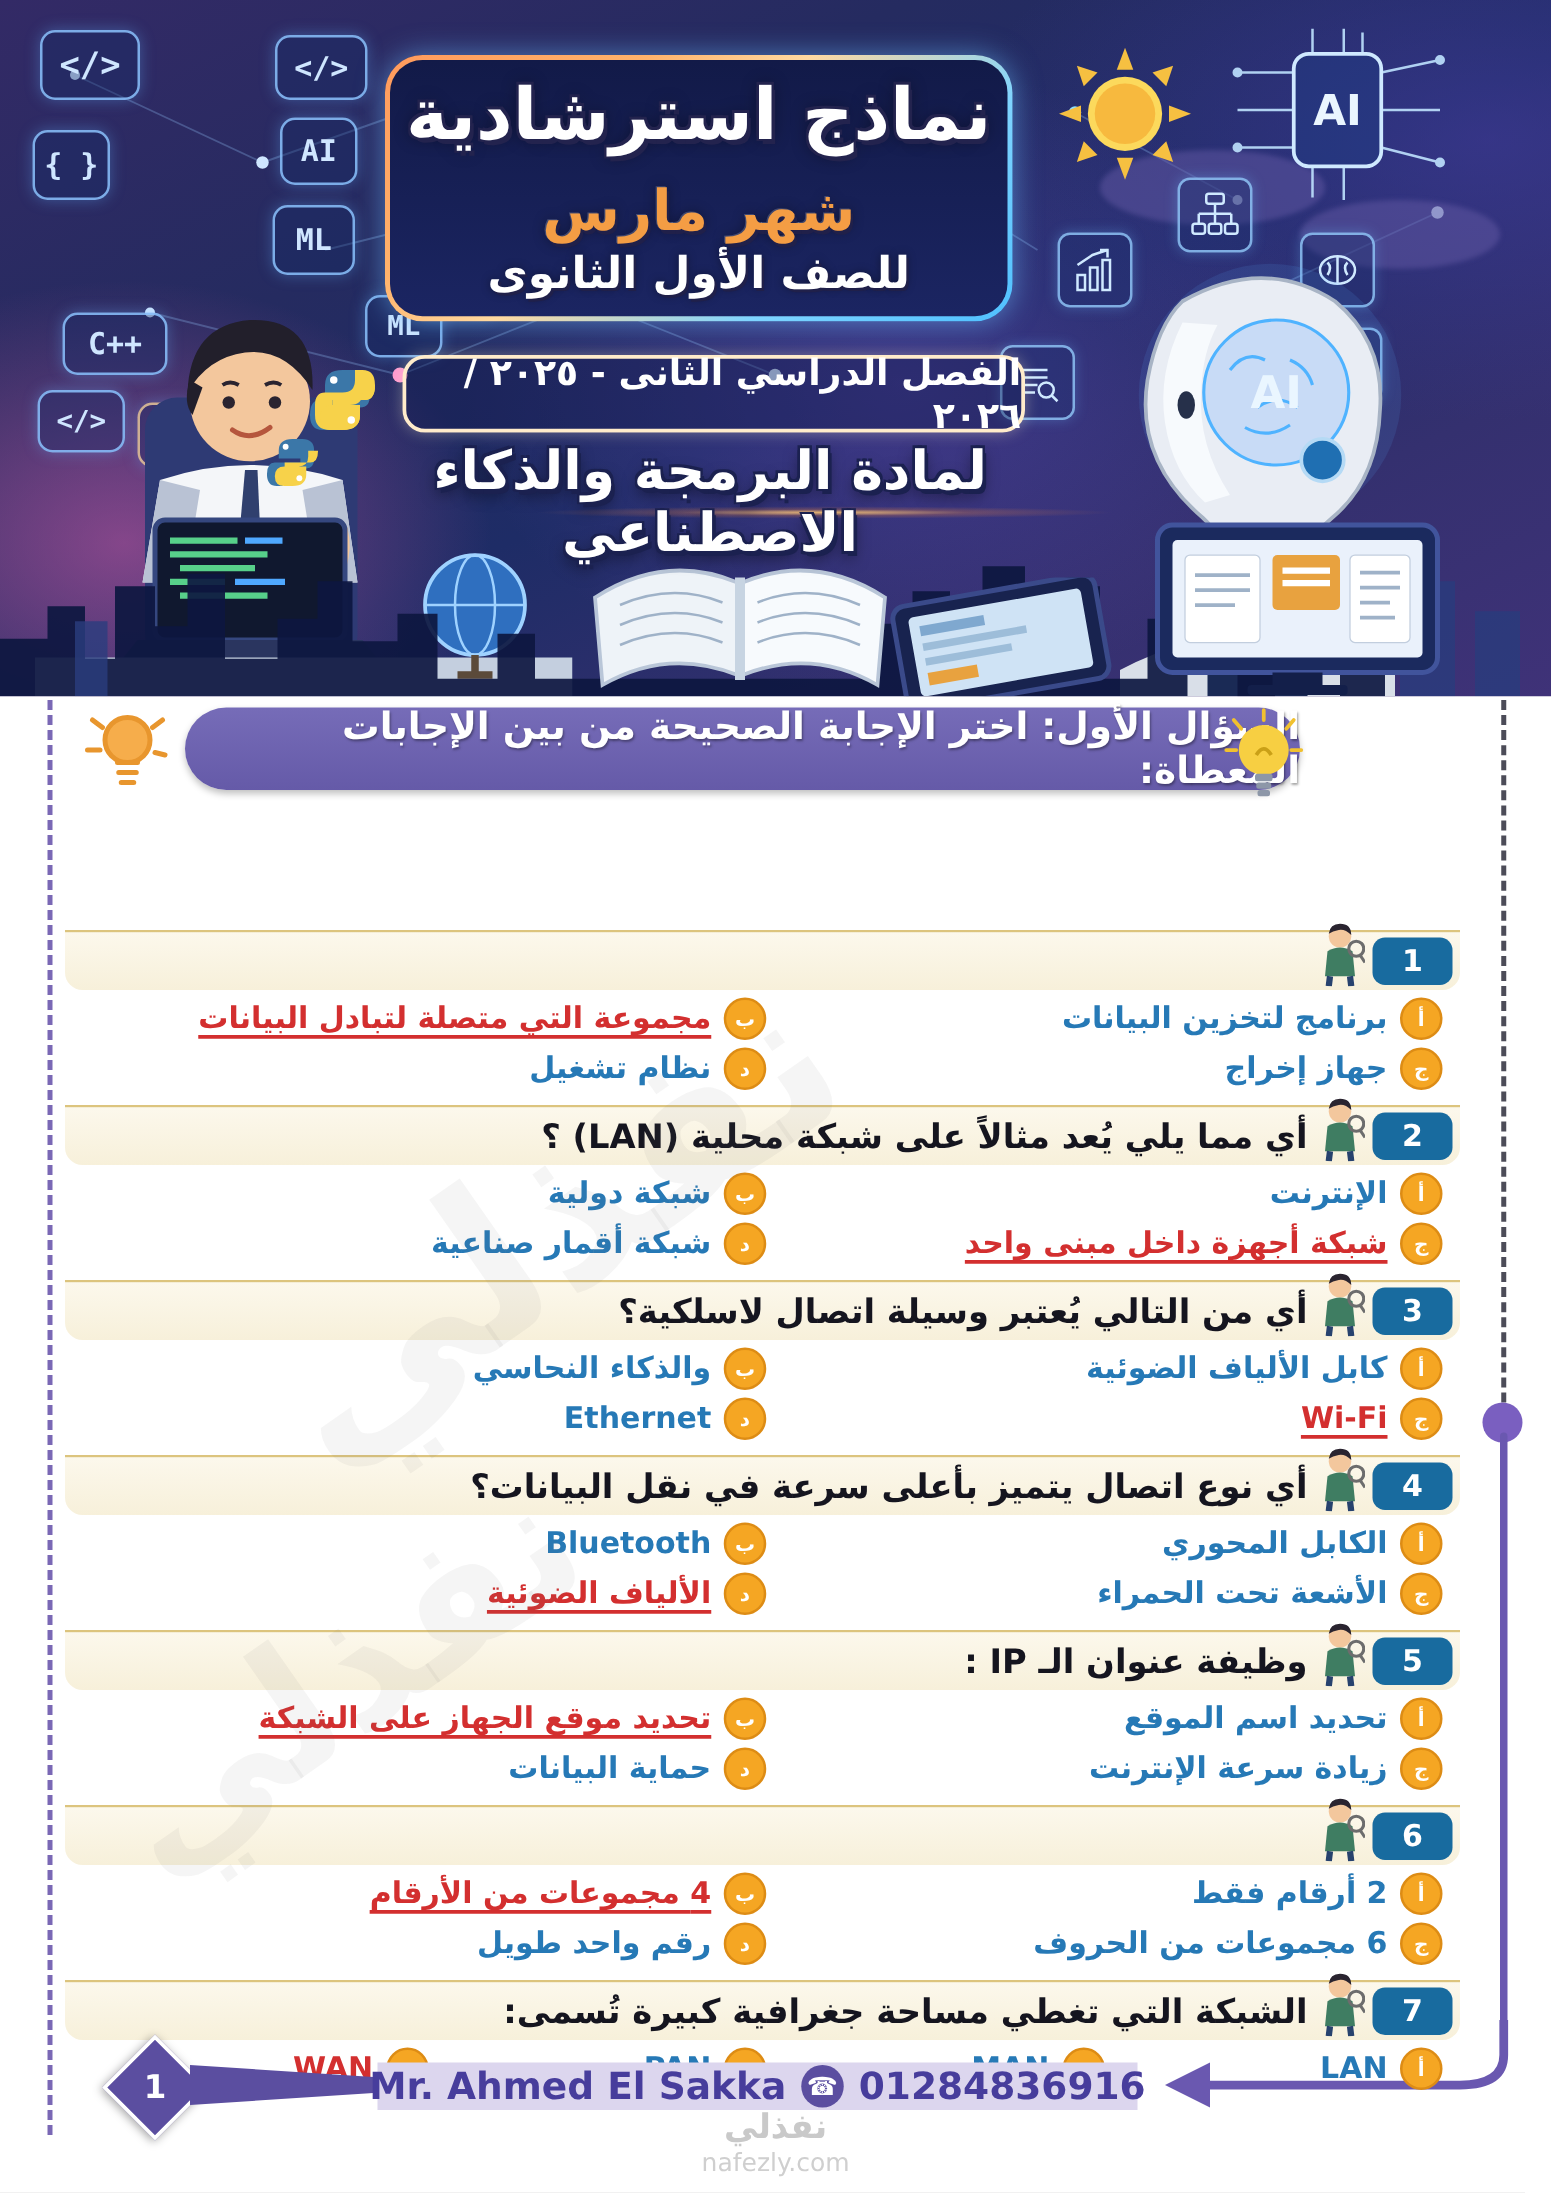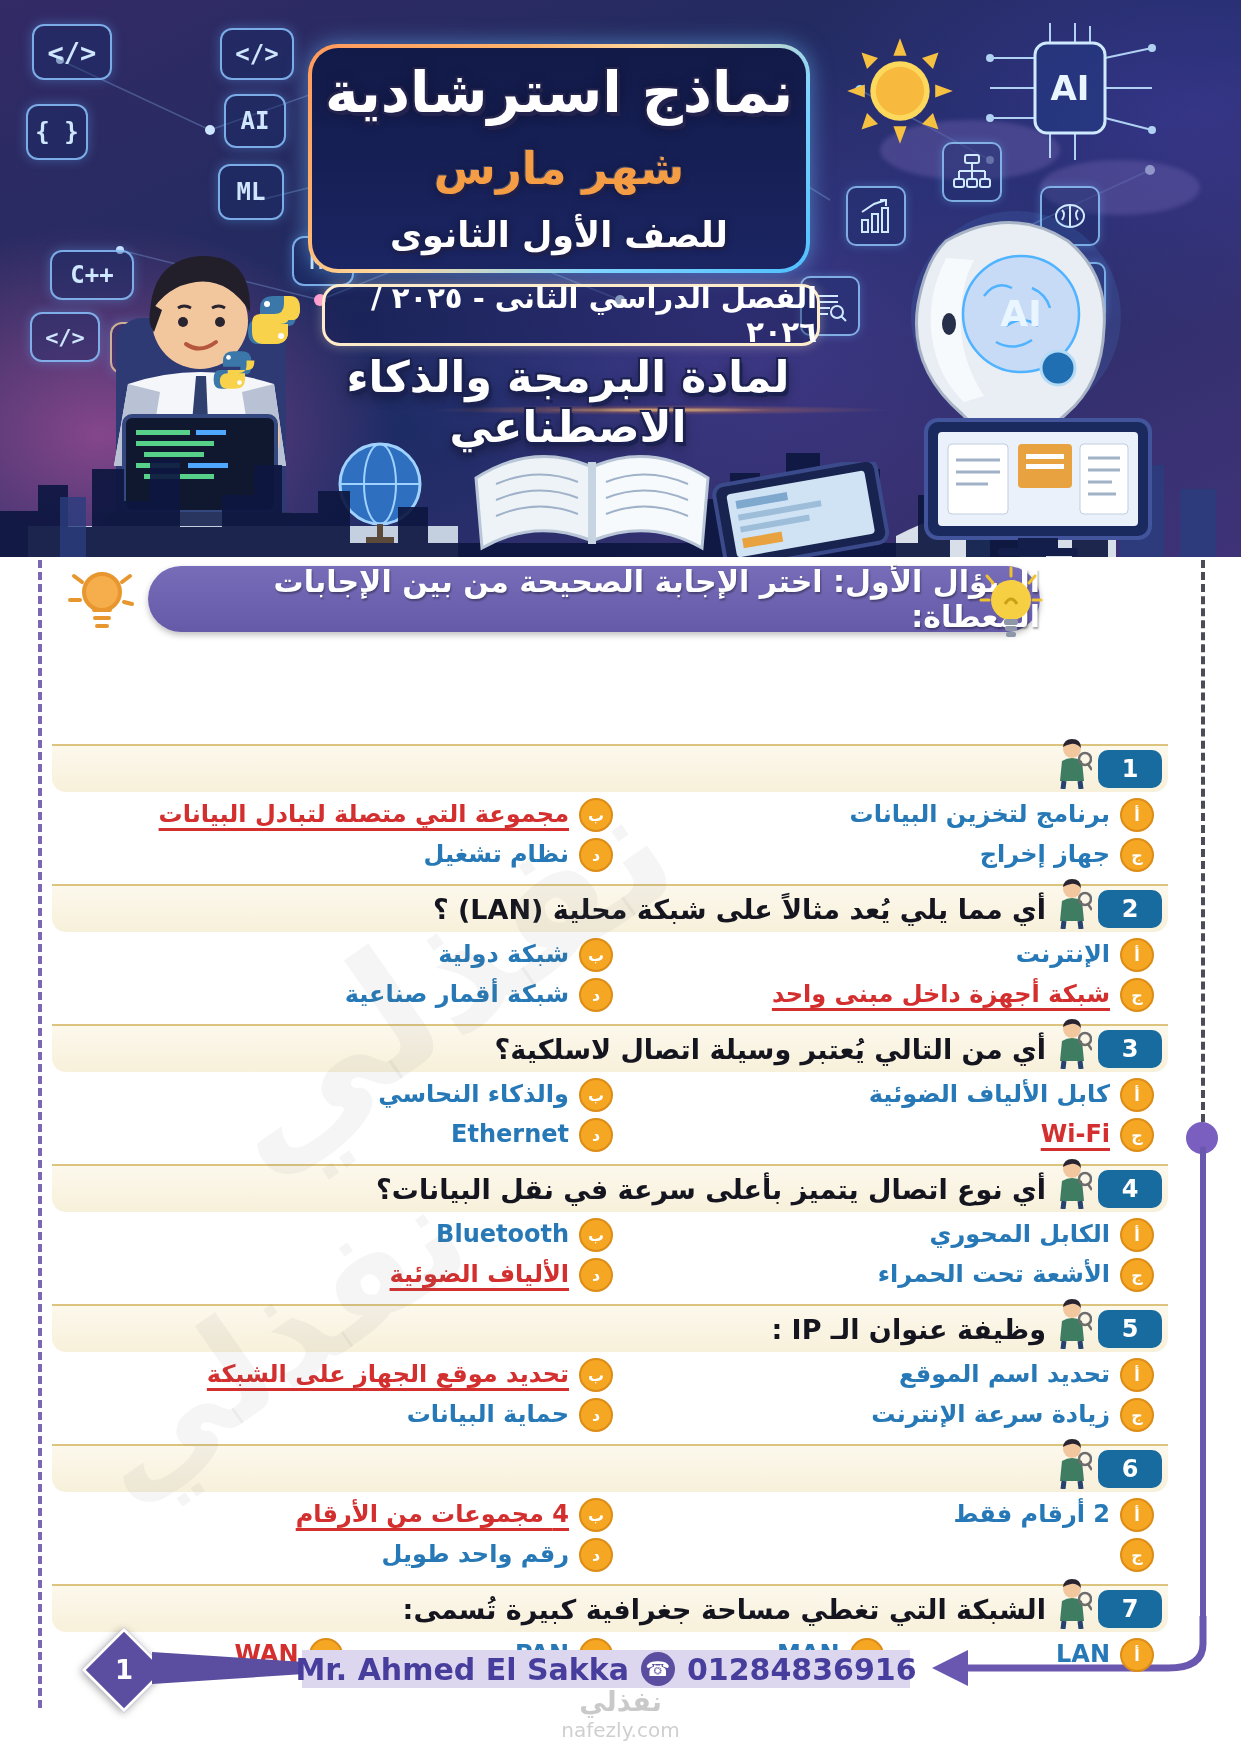--- a/index.html
+++ b/index.html
@@ -23,21 +23,21 @@
   .cloud{position:absolute;background:rgba(95,85,160,.55);border-radius:50%;filter:blur(2px);}
   .title-panel{position:absolute;left:308px;top:44px;width:494px;padding:4px;border-radius:30px;
     background:linear-gradient(140deg,#ff9a5c,#ffb36b 28%,#ffd9a0 45%,#7fd4ff 72%,#4fc0ff);
     box-shadow:0 0 22px rgba(110,190,255,.55);}
   .title-inner{background:linear-gradient(180deg,#121a48,#1b2562);border-radius:26px;
     text-align:center;padding:12px 6px 14px;}
   .b-title{font-size:57px;line-height:1.15;color:#fff;font-weight:bold;
     text-shadow:3px 4px 0 #23234e,-2px -2px 0 #23234e,2px -2px 0 #23234e,-2px 2px 0 #23234e,0 0 14px rgba(0,0,0,.45);}
   .b-month{font-size:45px;color:#f49d44;font-weight:bold;margin-top:16px;
     text-shadow:2px 3px 0 #20204a,-1px -1px 0 #fff3,0 0 10px rgba(0,0,0,.4);}
-  .b-grade{font-size:35px;color:#fff;font-weight:bold;margin-top:20px;
+  .b-grade{font-size:35px;color:#fff;font-weight:bold;margin-top:4px;
     text-shadow:2px 3px 0 #20204a,0 0 8px rgba(0,0,0,.4);}
   .term-box{position:absolute;left:322px;top:284px;width:492px;height:56px;border:3px solid #ffeccb;
     border-radius:18px;background:rgba(18,26,76,.38);color:#fff;font-weight:bold;font-size:29px;
     display:flex;align-items:center;justify-content:center;box-shadow:0 0 12px rgba(255,240,200,.35);direction:rtl;}
   .subject{position:absolute;left:288px;top:352px;width:560px;text-align:center;font-size:43px;
     color:#fff;font-weight:bold;direction:rtl;
     text-shadow:3px 4px 0 #1b2150,-2px -2px 0 #1b2150,2px -2px 0 #1b2150,-2px 2px 0 #1b2150,0 5px 12px rgba(0,0,0,.5);}
   .skyline{position:absolute;left:0;bottom:0;width:1241px;height:120px;}
   .glowline{position:absolute;left:430px;top:405px;width:460px;height:10px;border-radius:50%;
     background:radial-gradient(closest-side,rgba(255,200,120,.9),rgba(255,140,60,.25),transparent);}
@@ -603,20 +603,21 @@
       <span class="otext">2 أرقام فقط</span>
     </div>
 
     <div class="opt">
       <span class="letter">ب</span>
       <span class="otext correct">4 مجموعات من الأرقام</span>
     </div>
 
     <div class="opt">
       <span class="letter">ج</span>
+      <span class="otext">6 مجموعات من الحروف</span>
     </div>
 
     <div class="opt">
       <span class="letter">د</span>
       <span class="otext">رقم واحد طويل</span>
     </div>
   </div>
     </div>
 
     <div class="qblock">

